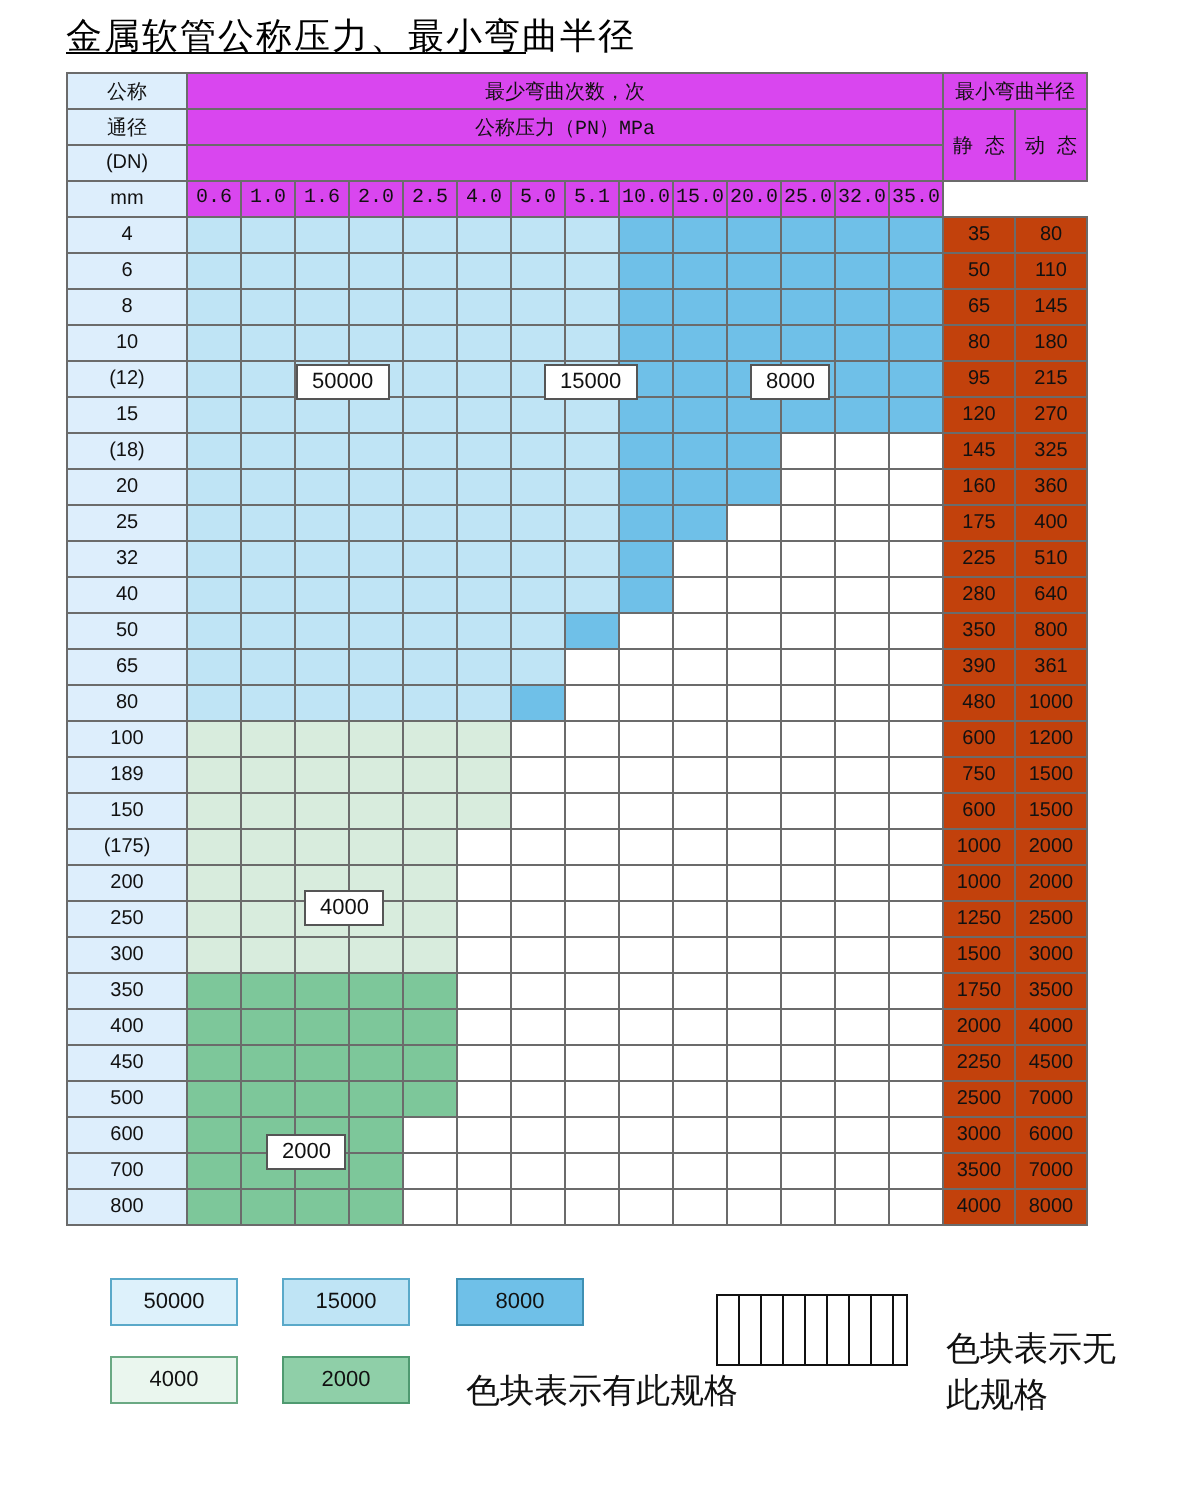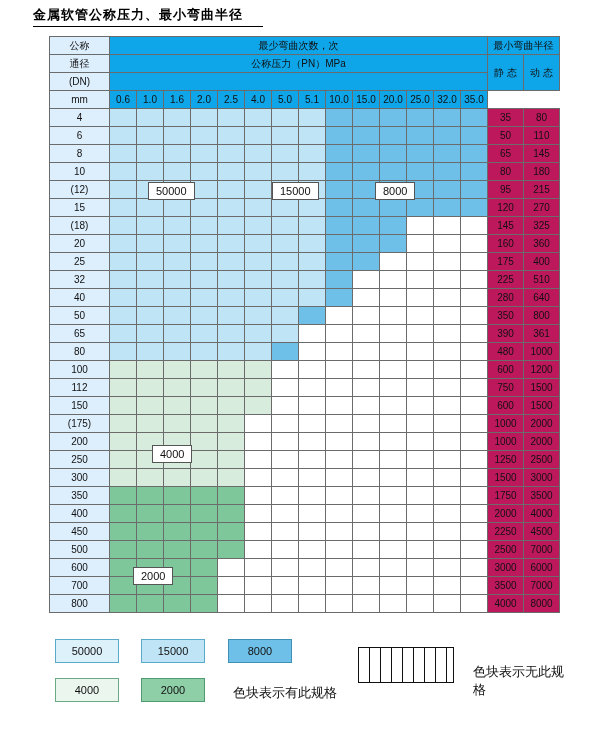--- a/index.html
+++ b/index.html
@@ -7,57 +7,57 @@
     width:600px;height:743px;
     background:#ffffff;
     font-family:"Liberation Sans","DejaVu Sans",sans-serif;
     color:#111;
     position:relative;
     overflow:hidden;
   }
   .title{
     position:absolute;left:33px;top:6px;
     font-family:"Liberation Serif","DejaVu Serif",serif;
-    font-weight:bold;font-size:13px;letter-spacing:1px;color:#000;
+    font-weight:normal;font-size:18px;letter-spacing:1px;color:#000;
   }
   .title-underline{
     position:absolute;left:33px;top:26px;width:230px;height:1px;background:#000;
   }
 
   
   .tbl{
-    position:absolute;left:49px;top:36px;
+    position:absolute;left:33px;top:36px;
     border-collapse:collapse;
     table-layout:fixed;
   }
   .tbl td,.tbl th{
     border:1px solid #6b6b6b;
     font-size:10px;
     text-align:center;
     vertical-align:middle;
     padding:0;
     height:17px;
     font-weight:normal;
     color:#111;
   }
-  .hdr{background:#0ea5e9;}
+  .hdr{background:#d946ef;font-family:Liberation Mono, monospace;}
   .hdr-lbl{background:#ddeefc;font-size:11px;}
   .cellw{width:27px;}
   .dncol{width:60px;}
   .rcol{width:36px;}
 
   
   .c-blue{background:#6fc0e8;}
   .c-lblue{background:#bfe4f5;}
   .c-green{background:#7dc79a;}
   .c-lgreen{background:#d8ecdd;}
   .c-empty{background:#ffffff;}
 
   .dn-cell{background:#ddeefc;font-size:10px;}
-  .val-cell{background:#be185d;font-size:10px;}
+  .val-cell{background:#c2410c;font-size:10px;}
 
   
   .flabel{
     position:absolute;
     font-size:11px;
     background:#ffffff;
     border:1px solid #555;
     padding:2px 7px;
     line-height:12px;
     z-index:5;
@@ -67,21 +67,21 @@
   
   .legend{position:absolute;left:33px;top:633px;width:534px;height:80px;}
   .lgbox{
     position:absolute;
     width:62px;height:22px;
     border:1px solid #555;
     font-size:11px;
     display:flex;align-items:center;justify-content:center;
     background:#fff;
   }
-  .lgtext{position:absolute;font-size:13px;color:#111;}
+  .lgtext{position:absolute;font-size:17px;color:#111;}
   .lgstripe{
     position:absolute;
     width:96px;height:36px;
     border:1px solid #111;
     background:
       repeating-linear-gradient(to right,#ffffff 0px,#ffffff 10px,#111 10px,#111 11px);
     box-sizing:border-box;
   }
 </style>
 </head>
@@ -425,21 +425,21 @@
         <td class="c-empty"></td>
         <td class="c-empty"></td>
         <td class="c-empty"></td>
         <td class="c-empty"></td>
         <td class="c-empty"></td>
         <td class="c-empty"></td>
         <td class="val-cell">600</td>
         <td class="val-cell">1200</td>
       </tr>
       <tr>
-        <td class="dn-cell">112</td>
+        <td class="dn-cell">189</td>
         <td class="c-lgreen"></td>
         <td class="c-lgreen"></td>
         <td class="c-lgreen"></td>
         <td class="c-lgreen"></td>
         <td class="c-lgreen"></td>
         <td class="c-lgreen"></td>
         <td class="c-empty"></td>
         <td class="c-empty"></td>
         <td class="c-empty"></td>
         <td class="c-empty"></td>

